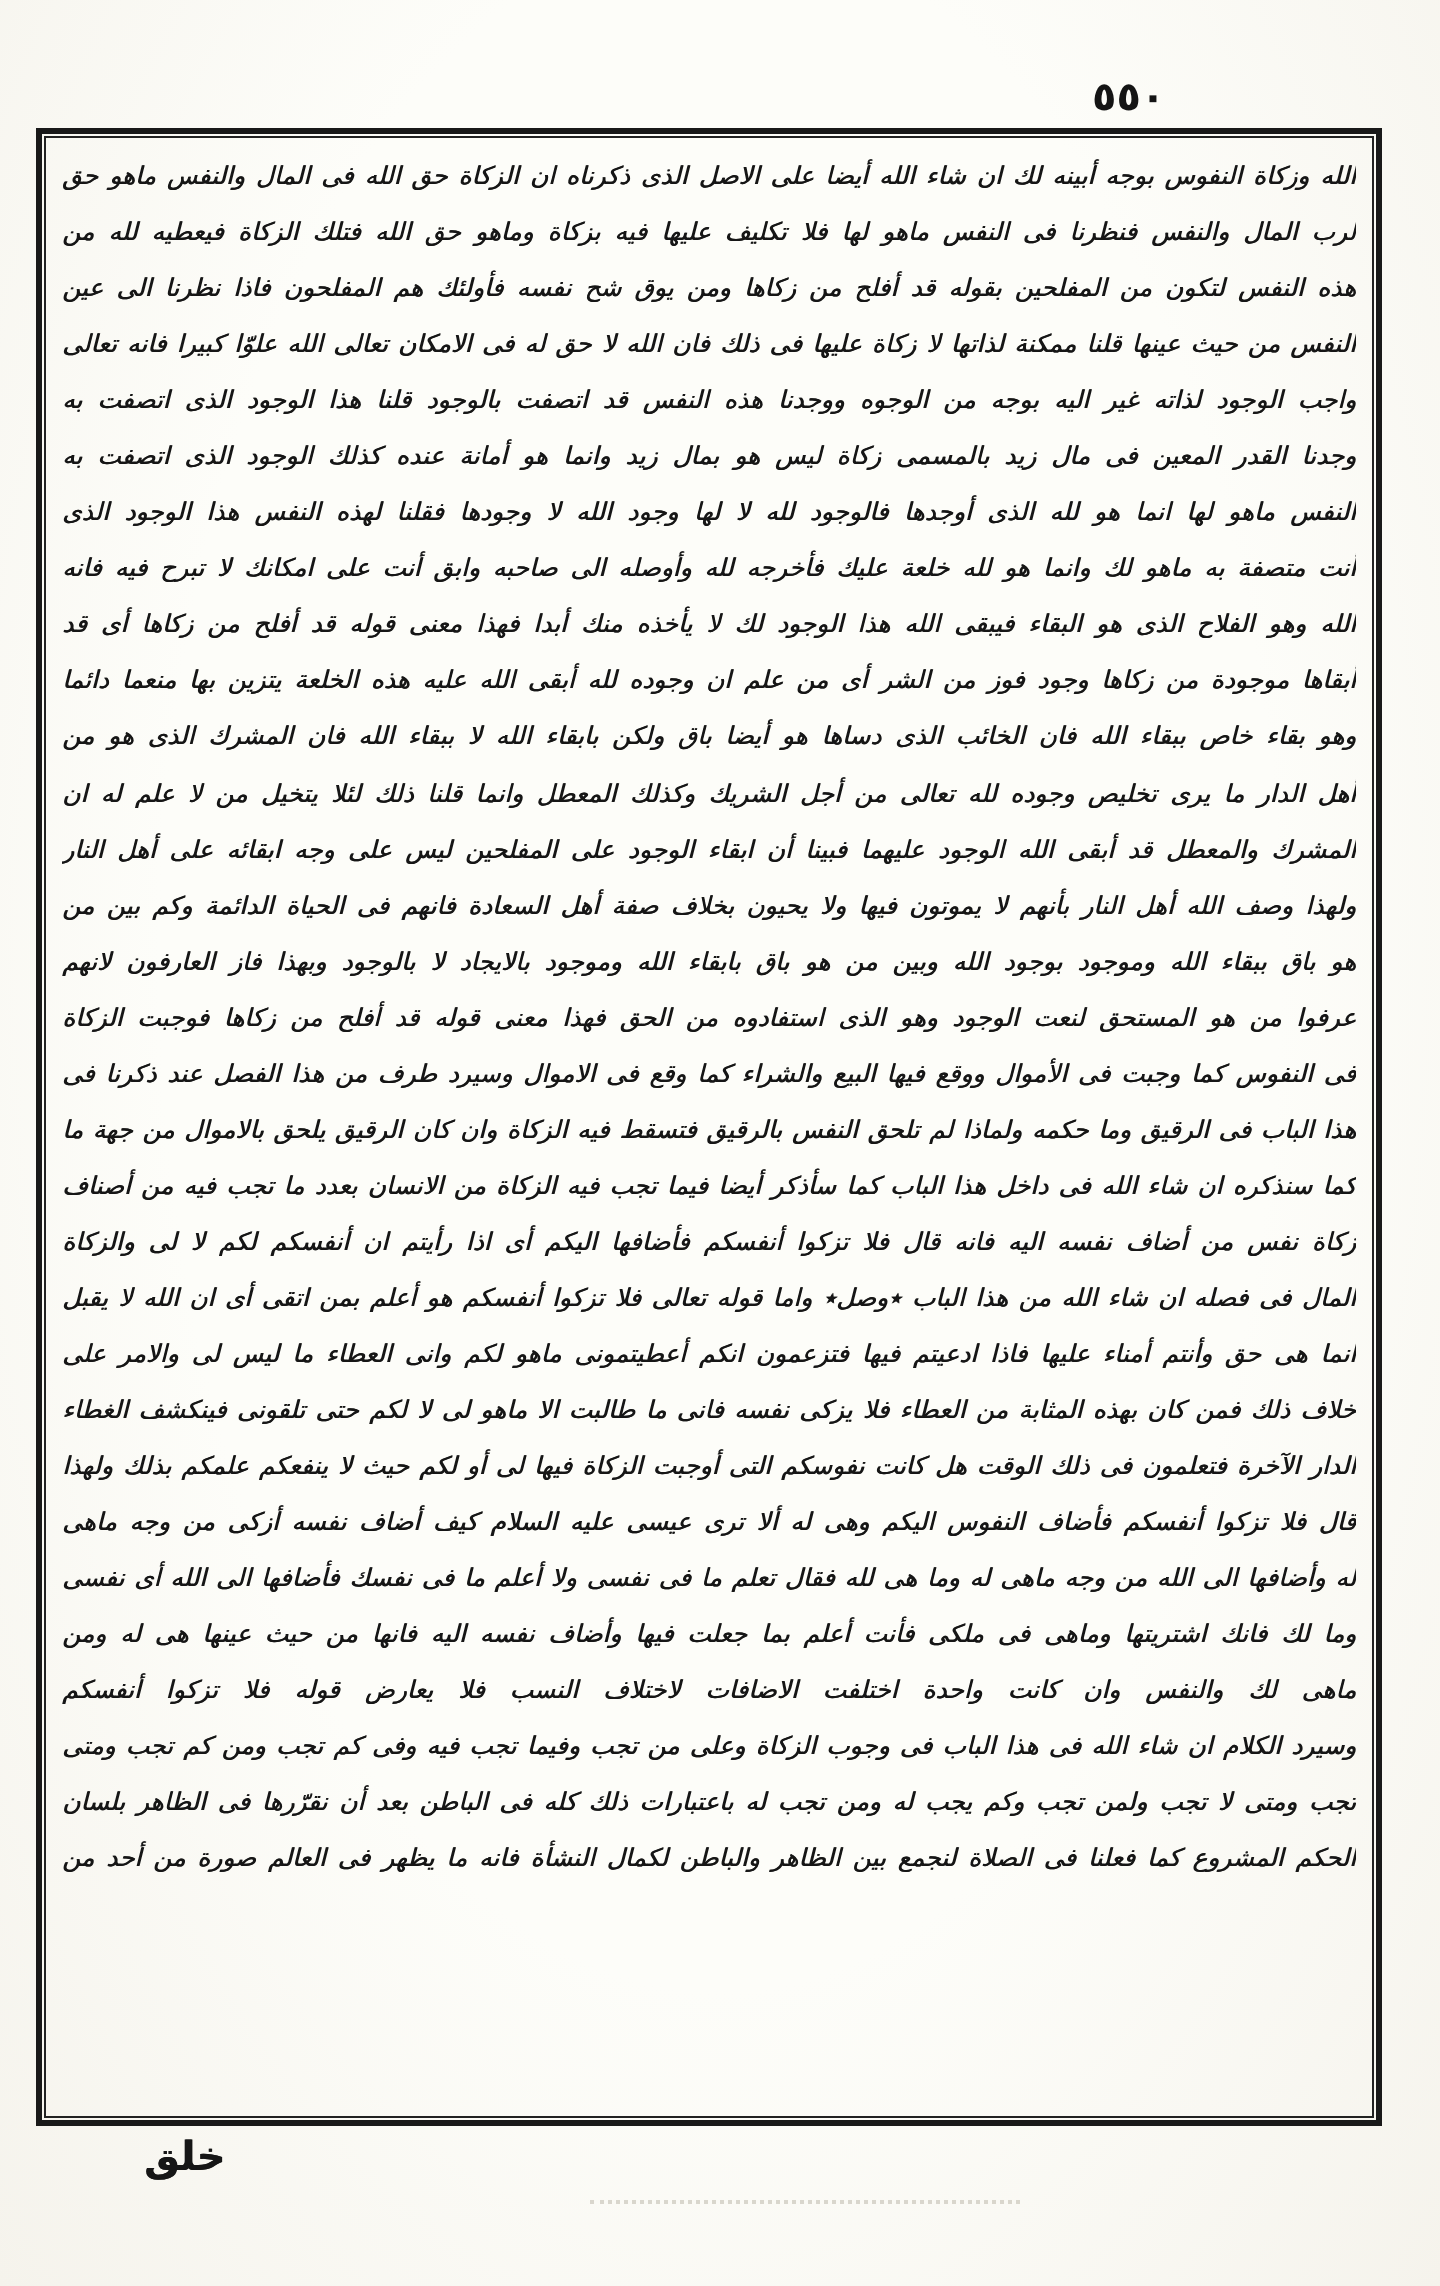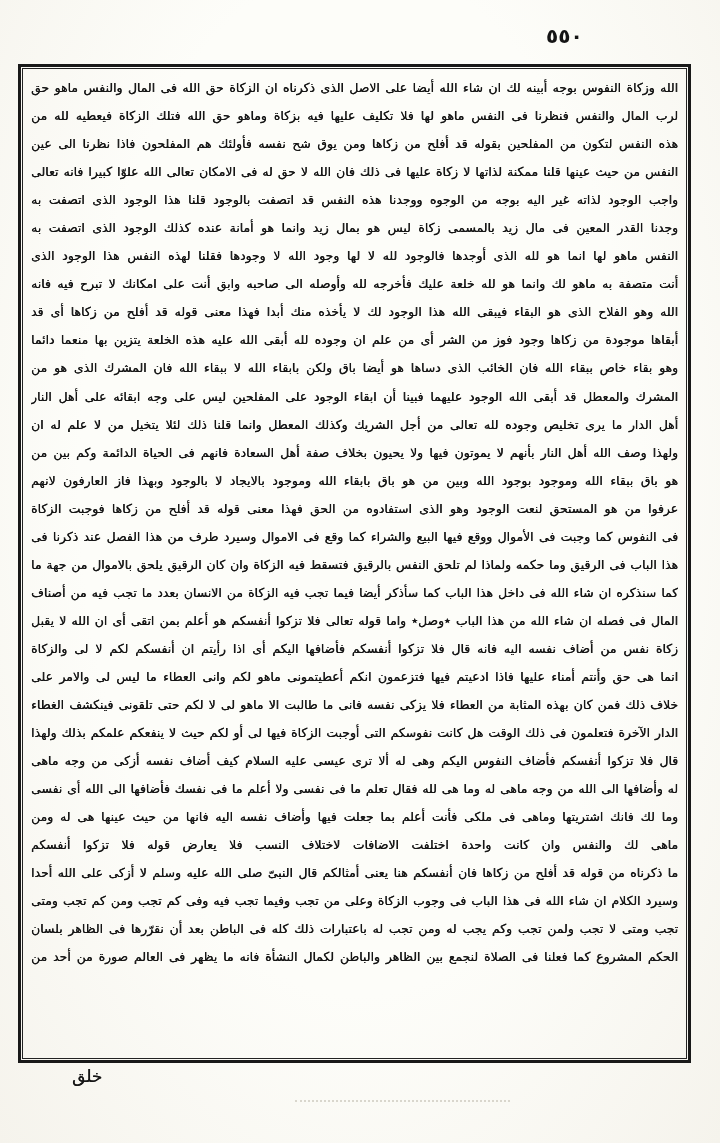--- a/index.html
+++ b/index.html
@@ -7,21 +7,21 @@
     width:720px;height:1143px;
     background:#f1efe8;
     font-family:"DejaVu Sans",sans-serif;
   }
   .screen{
     position:relative;width:720px;height:1143px;overflow:hidden;
     background:radial-gradient(ellipse at 50% 42%, #fdfdf9 55%, #f5f3ec 100%);
     color:#1a1a1a;
   }
   .page-number{
-    position:absolute;top:24px;left:546px;
+    position:absolute;top:36px;left:546px;
     font-size:20px;font-weight:bold;letter-spacing:4px;
     color:#141414;
     direction:rtl;
   }
   .frame{
     position:absolute;left:18px;top:64px;width:673px;height:999px;
     border:3px solid #191919;box-sizing:border-box;
     background:transparent;
   }
   .frame-inner{
@@ -34,24 +34,25 @@
   }
   .line{
     font-size:12.4px;
     line-height:28.05px;height:28.05px;
     overflow:hidden;
     text-align:justify;
     text-align-last:justify;
     color:#161616;
     text-shadow:0.35px 0 0 currentColor;
     word-spacing:0.5px;
+    font-style:italic;
   }
   .catchword{
     position:absolute;left:72px;top:1066px;
-    font-size:17px;font-weight:normal;color:#161616;
+    font-size:20px;font-weight:bold;color:#161616;
     direction:rtl;
     text-shadow:0.3px 0 0 currentColor;
   }
   .scan-artifact{
     position:absolute;left:295px;top:1100px;width:215px;height:0;
     border-bottom:2px dotted #c8c4b8;opacity:.65;
   }
 </style>
 </head>
 <body>
@@ -68,38 +69,37 @@
         <div class="line">لرب المال والنفس فنظرنا فى النفس ماهو لها فلا تكليف عليها فيه بزكاة وماهو حق الله فتلك الزكاة فيعطيه لله من</div>
         <div class="line">هذه النفس لتكون من المفلحين بقوله قد أفلح من زكاها ومن يوق شح نفسه فأولئك هم المفلحون فاذا نظرنا الى عين</div>
         <div class="line">النفس من حيث عينها قلنا ممكنة لذاتها لا زكاة عليها فى ذلك فان الله لا حق له فى الامكان تعالى الله علوّا كبيرا فانه تعالى</div>
         <div class="line">واجب الوجود لذاته غير اليه بوجه من الوجوه ووجدنا هذه النفس قد اتصفت بالوجود قلنا هذا الوجود الذى اتصفت به</div>
         <div class="line">وجدنا القدر المعين فى مال زيد بالمسمى زكاة ليس هو بمال زيد وانما هو أمانة عنده كذلك الوجود الذى اتصفت به</div>
         <div class="line">النفس ماهو لها انما هو لله الذى أوجدها فالوجود لله لا لها وجود الله لا وجودها فقلنا لهذه النفس هذا الوجود الذى</div>
         <div class="line">أنت متصفة به ماهو لك وانما هو لله خلعة عليك فأخرجه لله وأوصله الى صاحبه وابق أنت على امكانك لا تبرح فيه فانه</div>
         <div class="line">الله وهو الفلاح الذى هو البقاء فيبقى الله هذا الوجود لك لا يأخذه منك أبدا فهذا معنى قوله قد أفلح من زكاها أى قد</div>
         <div class="line">أبقاها موجودة من زكاها وجود فوز من الشر أى من علم ان وجوده لله أبقى الله عليه هذه الخلعة يتزين بها منعما دائما</div>
         <div class="line">وهو بقاء خاص ببقاء الله فان الخائب الذى دساها هو أيضا باق ولكن بابقاء الله لا ببقاء الله فان المشرك الذى هو من</div>
+        <div class="line">أهل الدار ما يرى تخليص وجوده لله تعالى من أجل الشريك وكذلك المعطل وانما قلنا ذلك لئلا يتخيل من لا علم له ان</div>
         <div class="line">المشرك والمعطل قد أبقى الله الوجود عليهما فبينا أن ابقاء الوجود على المفلحين ليس على وجه ابقائه على أهل النار</div>
-        <div class="line">أهل الدار ما يرى تخليص وجوده لله تعالى من أجل الشريك وكذلك المعطل وانما قلنا ذلك لئلا يتخيل من لا علم له ان</div>
         <div class="line">ولهذا وصف الله أهل النار بأنهم لا يموتون فيها ولا يحيون بخلاف صفة أهل السعادة فانهم فى الحياة الدائمة وكم بين من</div>
         <div class="line">هو باق ببقاء الله وموجود بوجود الله وبين من هو باق بابقاء الله وموجود بالايجاد لا بالوجود وبهذا فاز العارفون لانهم</div>
         <div class="line">عرفوا من هو المستحق لنعت الوجود وهو الذى استفادوه من الحق فهذا معنى قوله قد أفلح من زكاها فوجبت الزكاة</div>
         <div class="line">فى النفوس كما وجبت فى الأموال ووقع فيها البيع والشراء كما وقع فى الاموال وسيرد طرف من هذا الفصل عند ذكرنا فى</div>
         <div class="line">هذا الباب فى الرقيق وما حكمه ولماذا لم تلحق النفس بالرقيق فتسقط فيه الزكاة وان كان الرقيق يلحق بالاموال من جهة ما</div>
         <div class="line">كما سنذكره ان شاء الله فى داخل هذا الباب كما سأذكر أيضا فيما تجب فيه الزكاة من الانسان بعدد ما تجب فيه من أصناف</div>
+        <div class="line">زكاة نفس من أضاف نفسه اليه فانه قال فلا تزكوا أنفسكم فأضافها اليكم أى اذا رأيتم ان أنفسكم لكم لا لى والزكاة</div>
         <div class="line">المال فى فصله ان شاء الله من هذا الباب ٭وصل٭ واما قوله تعالى فلا تزكوا أنفسكم هو أعلم بمن اتقى أى ان الله لا يقبل</div>
-        <div class="line">زكاة نفس من أضاف نفسه اليه فانه قال فلا تزكوا أنفسكم فأضافها اليكم أى اذا رأيتم ان أنفسكم لكم لا لى والزكاة</div>
         <div class="line">انما هى حق وأنتم أمناء عليها فاذا ادعيتم فيها فتزعمون انكم أعطيتمونى ماهو لكم وانى العطاء ما ليس لى والامر على</div>
         <div class="line">خلاف ذلك فمن كان بهذه المثابة من العطاء فلا يزكى نفسه فانى ما طالبت الا ماهو لى لا لكم حتى تلقونى فينكشف الغطاء فى</div>
         <div class="line">الدار الآخرة فتعلمون فى ذلك الوقت هل كانت نفوسكم التى أوجبت الزكاة فيها لى أو لكم حيث لا ينفعكم علمكم بذلك ولهذا</div>
         <div class="line">قال فلا تزكوا أنفسكم فأضاف النفوس اليكم وهى له ألا ترى عيسى عليه السلام كيف أضاف نفسه أزكى من وجه ماهى</div>
         <div class="line">له وأضافها الى الله من وجه ماهى له وما هى لله فقال تعلم ما فى نفسى ولا أعلم ما فى نفسك فأضافها الى الله أى نفسى هى نفسك</div>
         <div class="line">وما لك فانك اشتريتها وماهى فى ملكى فأنت أعلم بما جعلت فيها وأضاف نفسه اليه فانها من حيث عينها هى له ومن</div>
         <div class="line">ماهى لك والنفس وان كانت واحدة اختلفت الاضافات لاختلاف النسب فلا يعارض قوله فلا تزكوا أنفسكم</div>
-        <div class="line">ما ذكرناه من قوله قد أفلح من زكاها فان أنفسكم هنا يعنى أمثالكم قال النبىّ صلى الله عليه وسلم لا أزكى على الله أحدا</div>
         <div class="line">وسيرد الكلام ان شاء الله فى هذا الباب فى وجوب الزكاة وعلى من تجب وفيما تجب فيه وفى كم تجب ومن كم تجب ومتى</div>
         <div class="line">تجب ومتى لا تجب ولمن تجب وكم يجب له ومن تجب له باعتبارات ذلك كله فى الباطن بعد أن نقرّرها فى الظاهر بلسان</div>
         <div class="line">الحكم المشروع كما فعلنا فى الصلاة لنجمع بين الظاهر والباطن لكمال النشأة فانه ما يظهر فى العالم صورة من أحد من</div>
       </div>
   </div>
 
   <div class="catchword">خلق</div>
 
   <div class="scan-artifact"></div>
 

